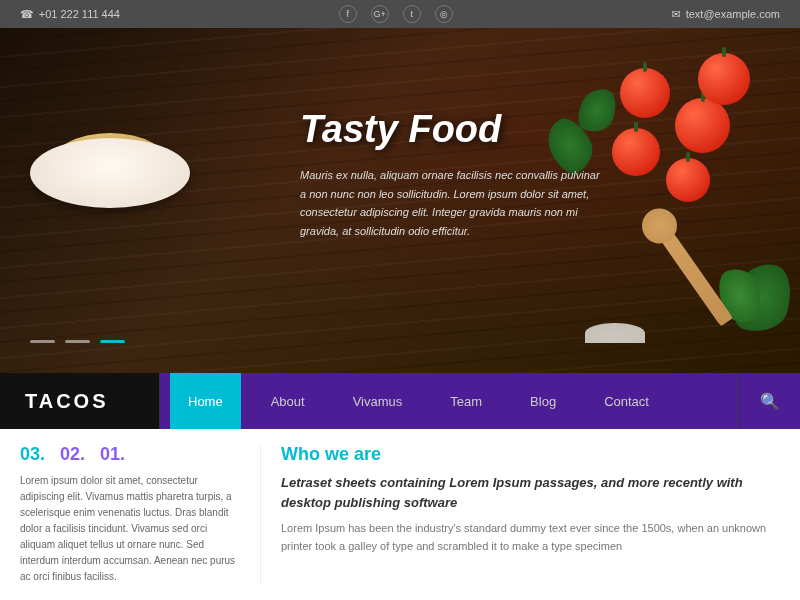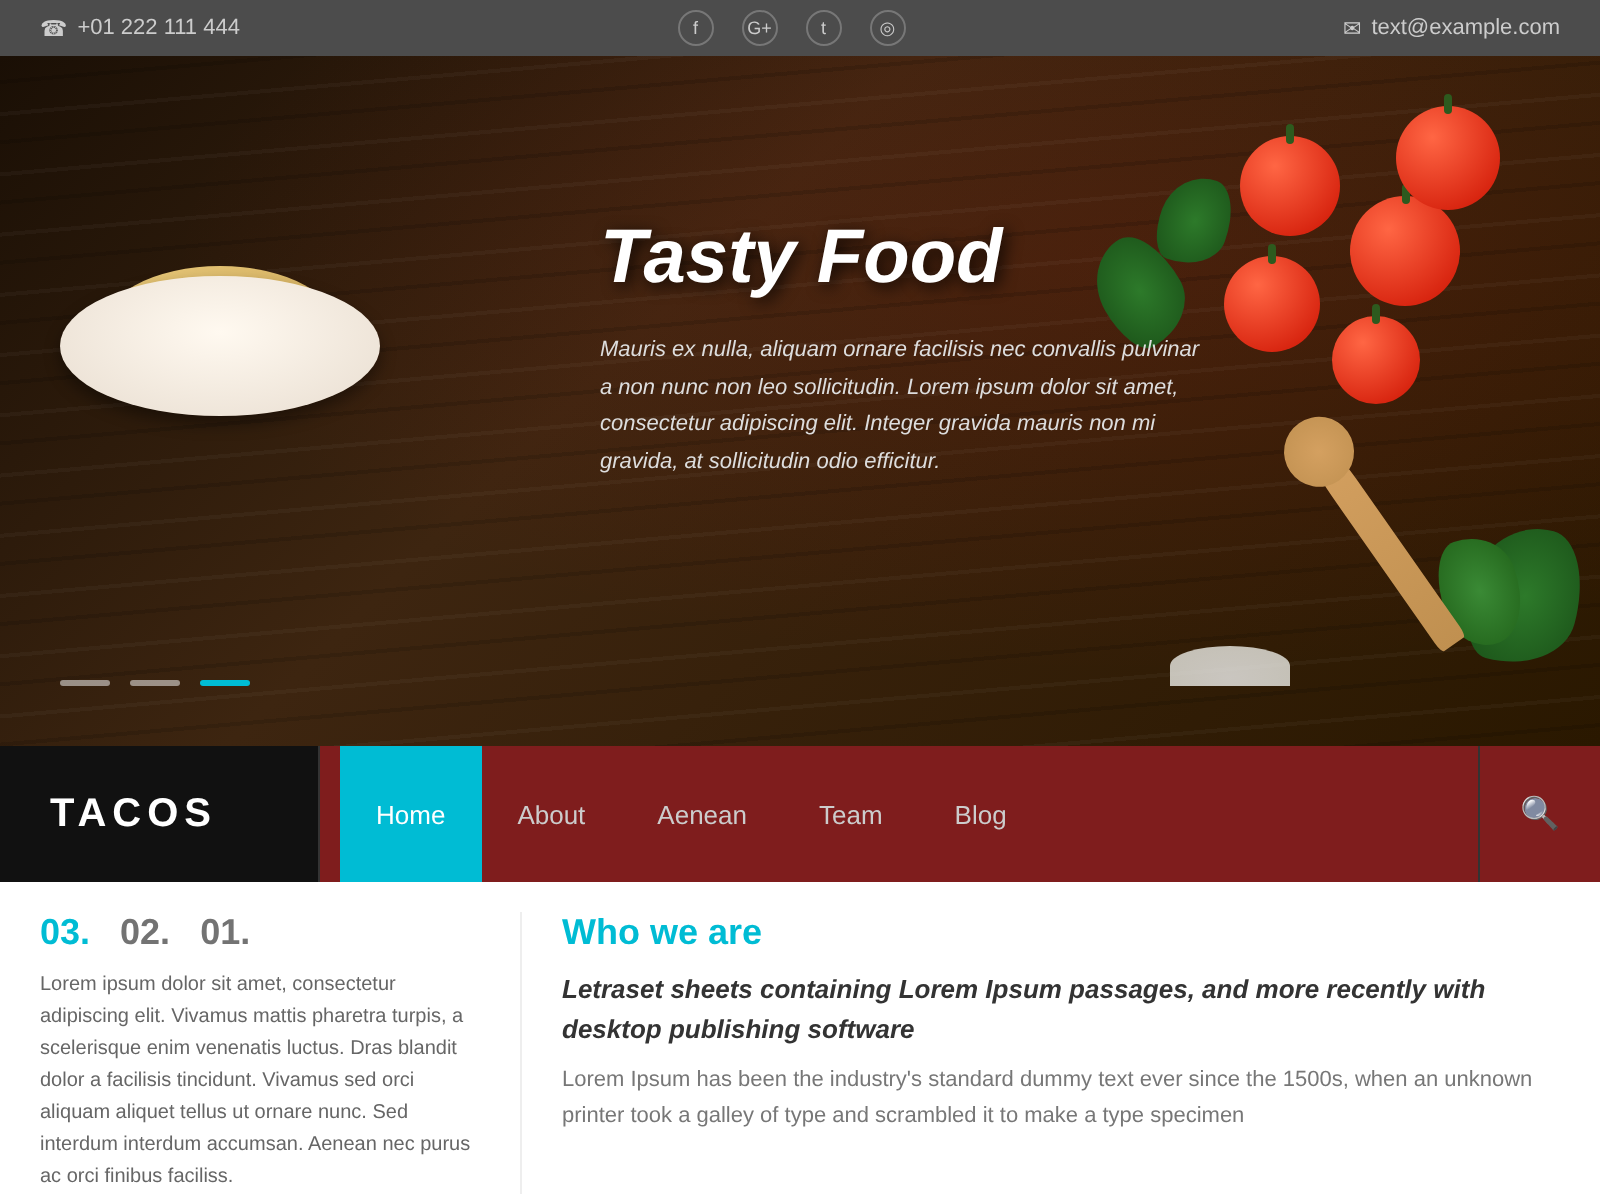--- a/index.html
+++ b/index.html
@@ -183,40 +183,40 @@
     }
     .dot {
       width: 25px; height: 3px;
       background: rgba(255,255,255,0.5);
       border-radius: 2px;
     }
     .dot.active { background: #00bcd4; }
 
     
     .navbar {
-      background: #7f1d1d;
-      height: 68px;
+      background: #4c1d95;
+      height: 56px;
       display: flex;
       align-items: center;
     }
     .nav-brand {
       background: #111;
       color: #fff;
       font-size: 20px;
       font-weight: 900;
       letter-spacing: 3px;
       padding: 0 25px;
       height: 100%;
       display: flex; align-items: center;
       border-right: 1px solid #333;
       min-width: 160px;
     }
     .nav-links {
       display: flex; align-items: center;
-      gap: 0;
+      gap: 12px;
       flex: 1;
       height: 100%;
       padding-left: 10px;
     }
     .nav-link {
       padding: 0 18px;
       height: 100%;
       display: flex; align-items: center;
       color: #ccc;
       font-size: 13px;
@@ -262,21 +262,21 @@
 
     .about-numbers {
       display: flex;
       gap: 15px;
       align-items: center;
       min-width: 120px;
     }
     .about-num {
       font-size: 18px;
       font-weight: 700;
-      color: #737373;
+      color: #8b5cf6;
     }
     .about-num.highlight { color: #00bcd4; }
 
     .about-left-text {
       font-size: 10px;
       color: #666;
       line-height: 1.6;
       max-width: 220px;
     }
 
@@ -365,23 +365,24 @@
     <div class="dot"></div>
     <div class="dot active"></div>
   </div>
 </div>
 
 <div class="navbar">
   <div class="nav-brand">TACOS</div>
   <div class="nav-links">
     <div class="nav-link active">Home</div>
     <div class="nav-link">About</div>
-    <div class="nav-link">Aenean</div>
+    <div class="nav-link">Vivamus</div>
     <div class="nav-link">Team</div>
     <div class="nav-link">Blog</div>
+    <div class="nav-link">Contact</div>
   </div>
   <div class="nav-search">
     <span>🔍</span>
   </div>
 </div>
 
 <div class="about-section">
   <div class="about-content">
     <div style="max-width:320px;">
       <div class="about-numbers">

